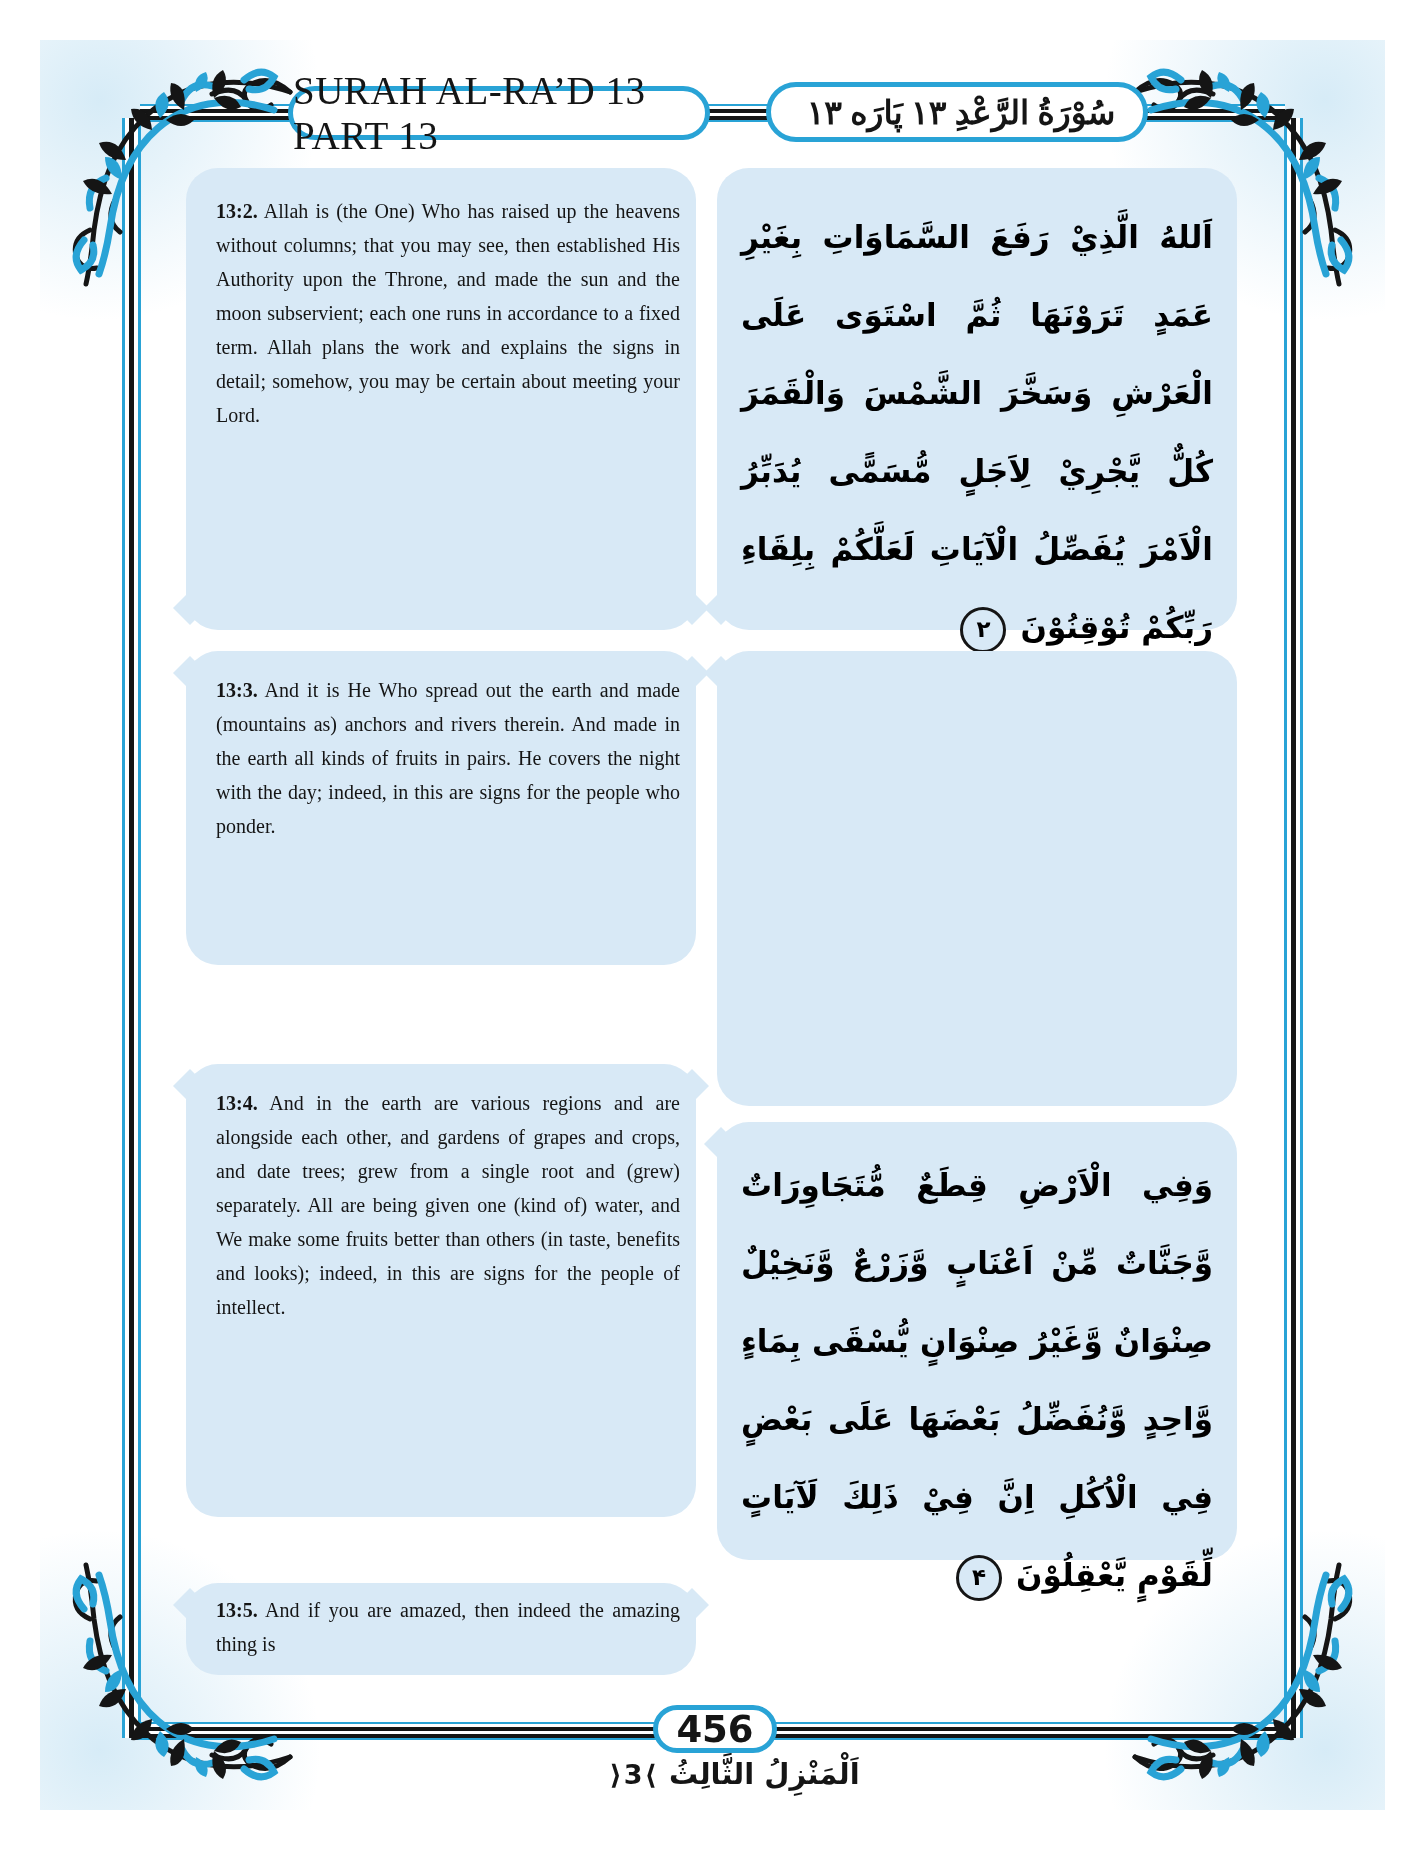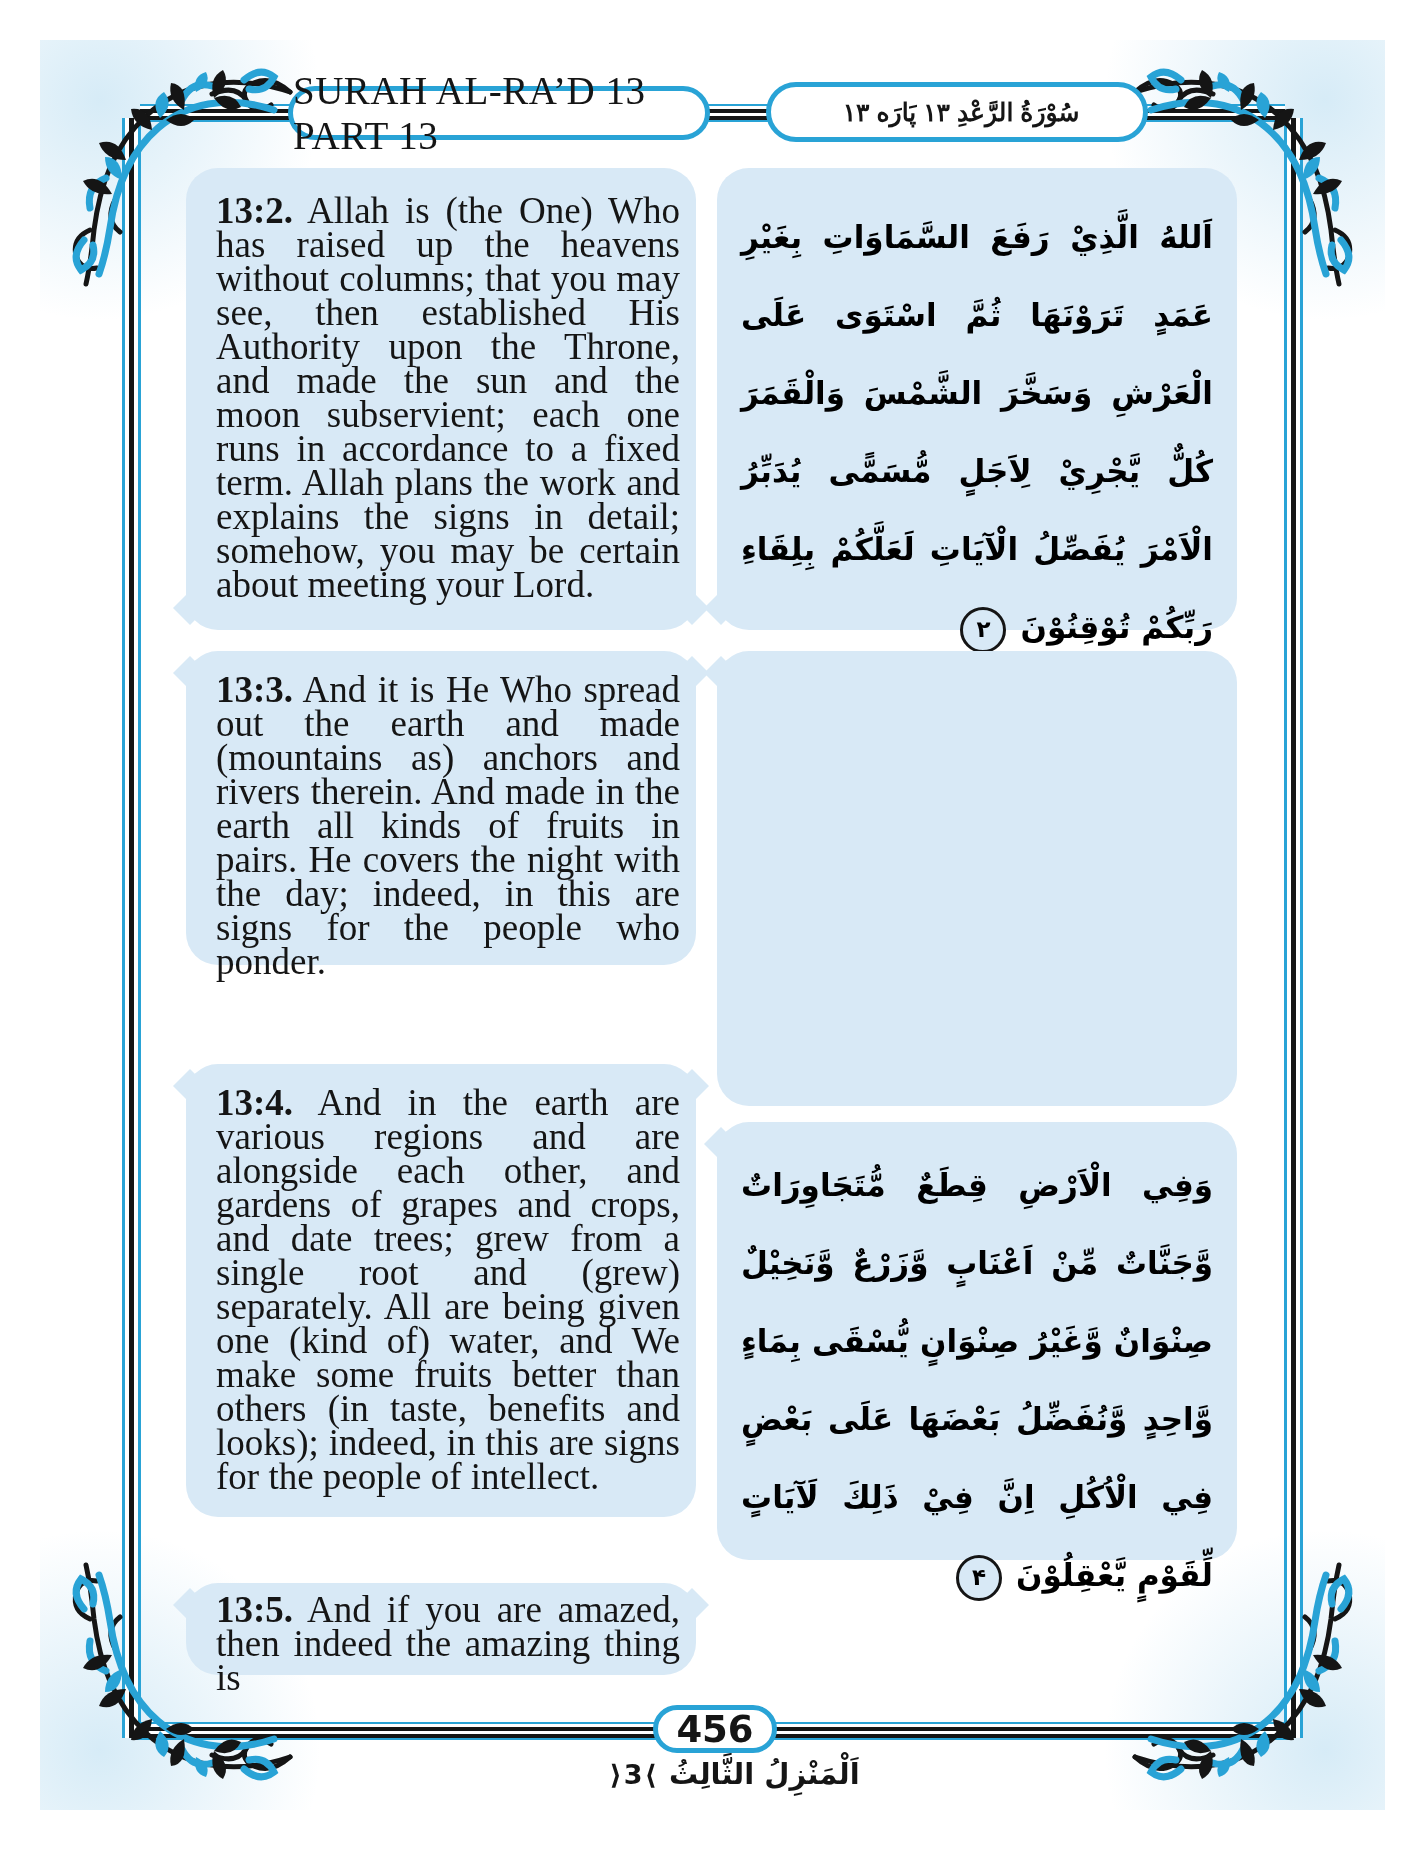--- a/index.html
+++ b/index.html
@@ -37,35 +37,35 @@
   .orn-br{left:1128px;top:1556px;transform:scale(-1,-1);}
 
   
   .pill{
     position:absolute;background:#ffffff;border:5px solid #29a3d6;border-radius:34px;
     display:flex;align-items:center;justify-content:center;box-sizing:border-box;z-index:3;
   }
   .pill-en{left:288px;top:86px;width:422px;height:54px;}
   .pill-en .pill-label{font-weight:normal;font-size:39px;letter-spacing:.5px;font-family:"Liberation Serif",serif;}
   .pill-ar{left:766px;top:82px;width:382px;height:60px;}
-  .pill-ar .pill-label{font-weight:bold;font-size:25px;font-family:Liberation Sans, sans-serif;direction:rtl;padding-left:8px;}
+  .pill-ar .pill-label{font-weight:bold;font-size:33px;font-family:Liberation Serif, serif;direction:rtl;padding-left:8px;}
 
   
   .bubble{position:absolute;background:#d8e9f6;border-radius:32px;box-sizing:border-box;}
   .tail{position:absolute;width:24px;height:24px;background:#d8e9f6;transform:rotate(45deg);}
   .t-tr{top:10px;right:-8px;} .t-tl{top:10px;left:-8px;}
   .t-br{bottom:10px;right:-8px;} .t-bl{bottom:10px;left:-8px;}
 
   .en{left:186px;width:510px;padding:22px 16px 20px 30px;}
   .en.b1{top:168px;height:462px;padding-top:26px;}
   .en.b2{top:651px;height:314px;}
   .en.b3{top:1064px;height:453px;}
   .en.b4{top:1583px;height:92px;padding-top:10px;}
   .en-text{
-    margin:0;font-size:37px;line-height:34px;text-align:justify;
+    margin:0;font-size:20px;line-height:34px;text-align:justify;
     font-family:"Liberation Serif","DejaVu Serif",serif;color:#151515;
   }
   .en-text .ref{font-weight:bold;}
 
   .ar{left:717px;width:520px;padding:20px 24px;}
   .ar.b1{top:168px;height:462px;padding-top:30px;}
   .ar.b2{top:651px;height:455px;padding-top:26px;}
   .ar.b3{top:1122px;height:438px;padding-top:24px;}
   .ar.b4{top:1577px;height:100px;display:flex;align-items:center;}
   .ar-text{

